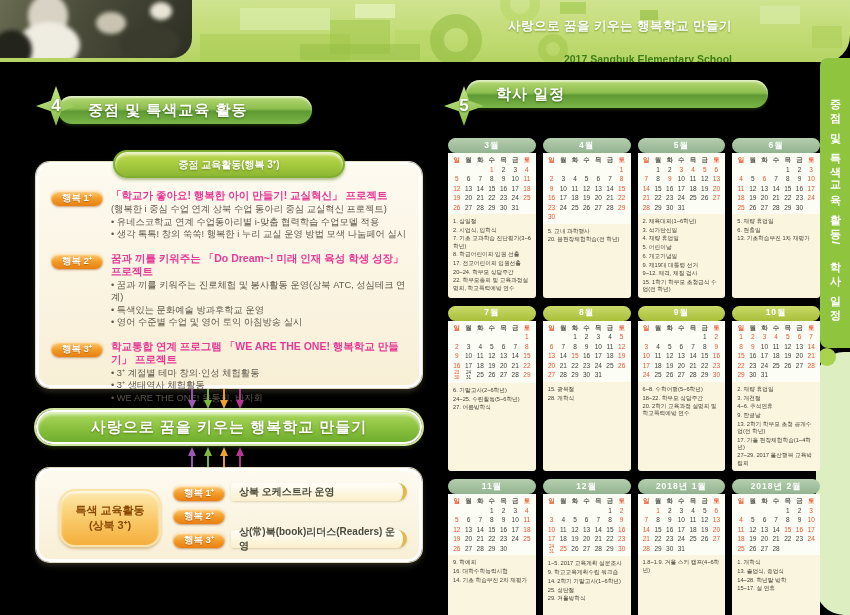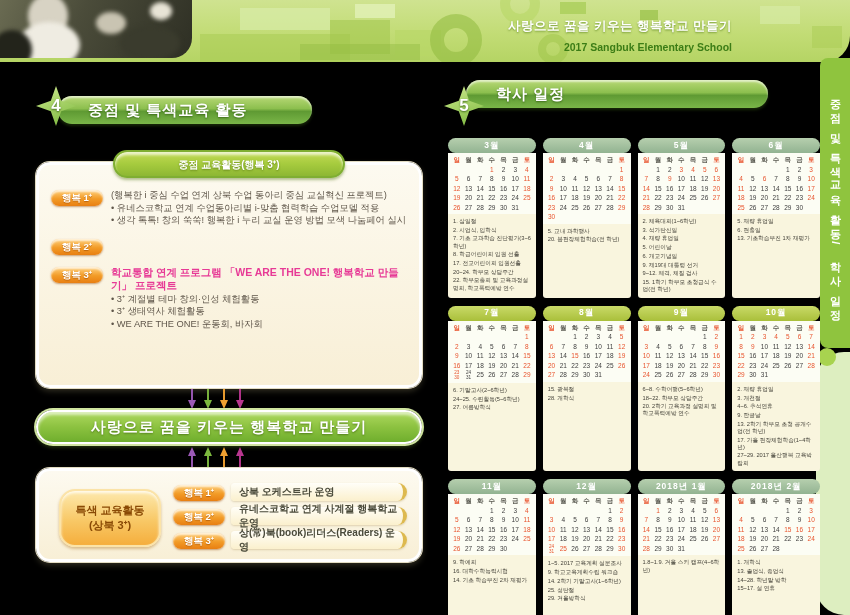--- a/index.html
+++ b/index.html
@@ -12,21 +12,21 @@
   .banner{position:absolute;left:0;top:0;width:850px;height:62px;
           background:linear-gradient(180deg,#cfe390 0%,#c2dc75 55%,#b5d464 100%);
           border-radius:0 0 26px 0;overflow:hidden;}
   .banner .sq{position:absolute;}
   .ring{position:absolute;border-radius:50%;}
   .photo{position:absolute;left:0;top:0;width:192px;height:58px;border-radius:0 0 20px 0;
          background:linear-gradient(115deg,#6a6b52 0%,#4b4c3a 40%,#2e2f24 100%);overflow:hidden;}
   .photo .blob{position:absolute;border-radius:50%;filter:blur(2px);}
   .slogan-wrap{position:absolute;right:118px;top:18px;text-align:right;}
   .slogan{font-size:12.5px;font-weight:bold;color:#fff;text-shadow:0 1px 2px rgba(90,130,30,.8);letter-spacing:.5px;}
-  .school{font-size:10.5px;color:#3c7d16;margin-top:6px;font-weight:bold;}
+  .school{font-size:10.5px;color:#3c7d16;margin-top:18px;font-weight:bold;}
 
   
   .side-tab{position:absolute;left:820px;top:58px;width:30px;height:290px;background:#8fc43e;
             border-radius:8px 0 0 8px;display:flex;align-items:center;justify-content:center;}
   .side-tab span{writing-mode:vertical-rl;color:#fff;font-size:11px;font-weight:bold;letter-spacing:3px;}
   .side-blob{position:absolute;left:816px;top:352px;width:34px;height:263px;background:#ddeec0;
              border-radius:28px 0 0 28px;}
   .side-dot{position:absolute;left:818px;top:348px;width:18px;height:18px;border-radius:50%;background:#a8d34f;}
 
   
@@ -149,27 +149,34 @@
   </div>
 
   <div class="cream" style="left:36px;top:162px;width:386px;height:226px;">
     <div class="mid-pill">
       <span>중점 교육활동(행복 3⁺)</span>
     </div>
     <div class="focus-blocks">
         <div class="fblock">
           <div class="badge">행복 1⁺</div>
           <div class="fcontent">
+            <div class="ftitle">「학교가 좋아요! 행복한 아이 만들기! 교실혁신」 프로젝트</div>
             <div class="fline">(행복한 i 중심 수업 연계 상북 수업 동아리 중심 교실혁신 프로젝트)</div>
             <div class="fline">• 유네스코학교 연계 수업동아리별 i-맞춤 협력학습 수업모델 적용</div>
             <div class="fline">• 생각 톡톡! 창의 쑥쑥! 행복한 i 누리 교실 운영 방법 모색 나눔페어 실시</div>
           </div>
         </div>
         <div class="fblock">
           <div class="badge">행복 2⁺</div>
+          <div class="fcontent">
+            <div class="ftitle">꿈과 끼를 키워주는 「Do Dream~! 미래 인재 육성 학생 성장」 프로젝트</div>
+            <div class="fline">• 꿈과 끼를 키워주는 진로체험 및 봉사활동 운영(상북 ATC, 성심테크 연계)</div>
+            <div class="fline">• 특색있는 문화예술 방과후학교 운영</div>
+            <div class="fline">• 영어 수준별 수업 및 영어 토익 아침방송 실시</div>
+          </div>
         </div>
         <div class="fblock">
           <div class="badge">행복 3⁺</div>
           <div class="fcontent">
             <div class="ftitle">학교통합 연계 프로그램 「WE ARE THE ONE! 행복학교 만들기」 프로젝트</div>
             <div class="fline">• 3⁺ 계절별 테마 창의·인성 체험활동</div>
             <div class="fline">• 3⁺ 생태역사 체험활동</div>
             <div class="fline">• WE ARE THE ONE! 운동회, 바자회</div>
           </div>
         </div>
@@ -199,21 +206,20 @@
       <b>특색 교육활동</b>
       <b>(상북 3⁺)</b>
     </div>
     <div class="special-rows">
         <div class="srow">
           <div class="badge">행복 1⁺</div>
           <div class="sbar">상북 오케스트라 운영</div>
         </div>
         <div class="srow">
           <div class="badge">행복 2⁺</div>
-          <div class="sbar">유네스코학교 연계 사계절 행복학교 운영</div>
         </div>
         <div class="srow">
           <div class="badge">행복 3⁺</div>
           <div class="sbar">상(常)북(book)리더스(Readers) 운영</div>
         </div>
       </div>
   </div>
 
   <div class="star" style="left:444px;top:86px;">
     <b>5</b>

